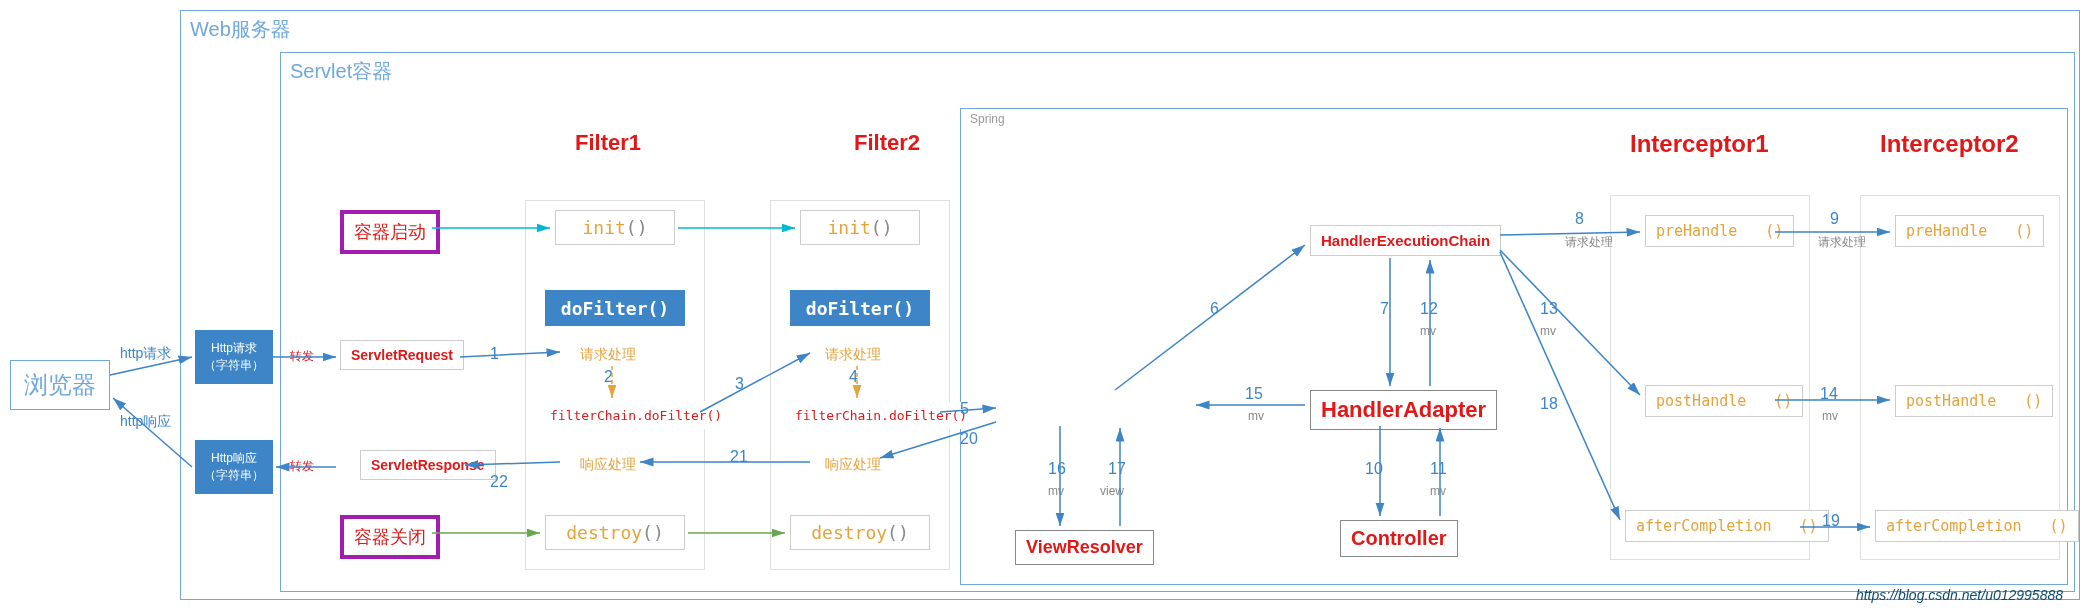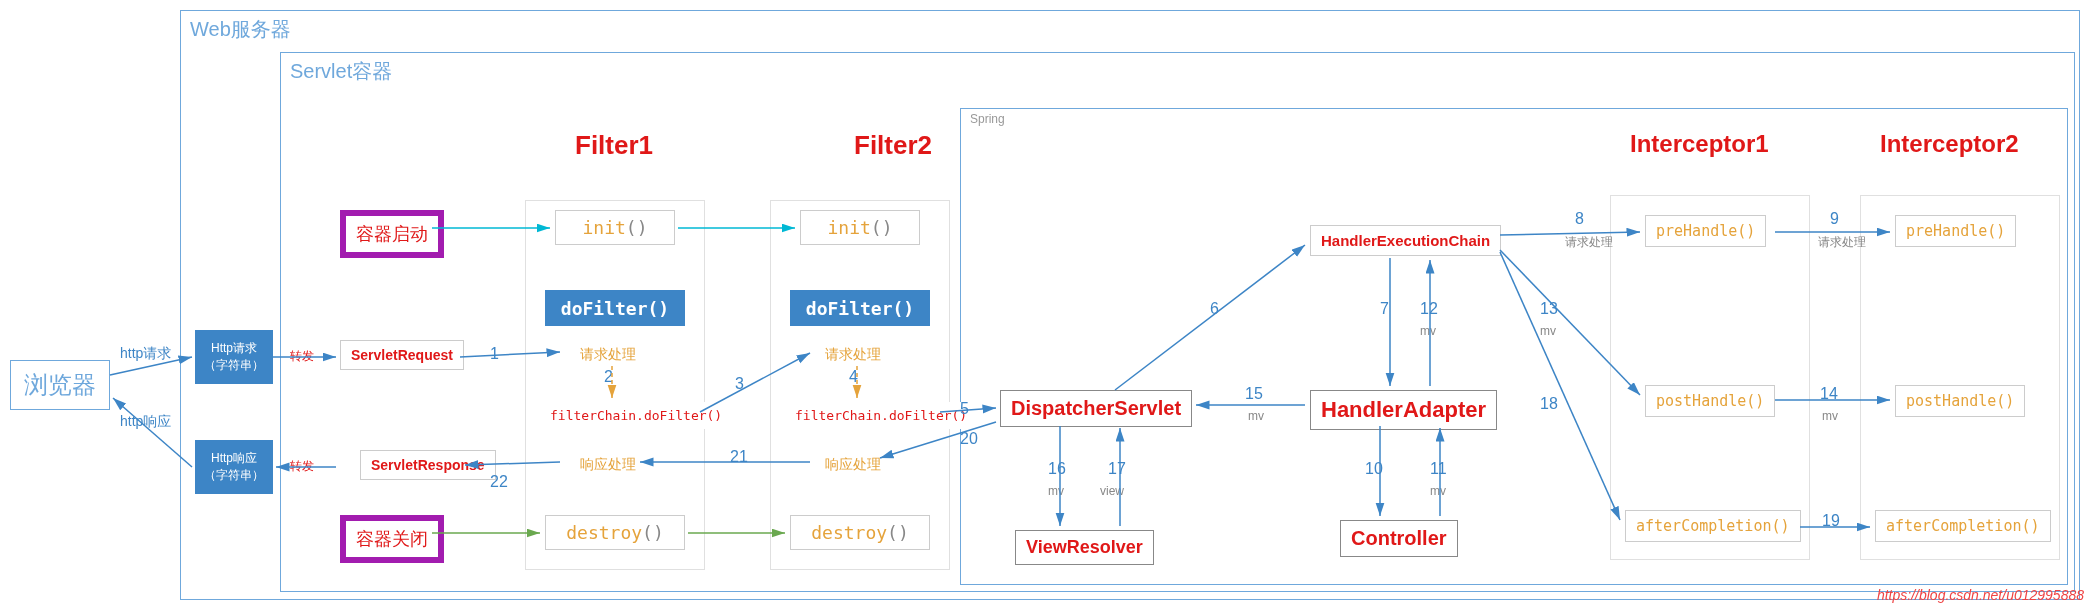--- a/index.html
+++ b/index.html
@@ -33,39 +33,39 @@
     padding: 6px 10px;
     font-size: 14px;
   }
   .node.big-red { color:#e01818; font-weight:bold; font-size:20px; border:1.5px solid #888; }
   .node.browser { color:#6fa8dc; font-size:24px; border:1px solid #6fa8dc; }
   .node.http-blue {
     background:#3d85c6; color:#fff; border:none;
     font-size:12px; line-height:1.4; text-align:center; padding:8px 6px;
   }
   .node.servlet-red { color:#e01818; font-weight:bold; font-size:14px; border:1px solid #ccc;}
-  .node.red-label { color:#e01818; font-size:18px; border:6px solid #a21caf;font-family:Liberation Mono, monospace; }
+  .node.red-label { color:#e01818; font-size:18px; border:4px solid #a21caf;font-family:Liberation Mono, monospace; }
   .node.init { color:#e5a33b; font-family:monospace; font-size:18px; }
   .node.init .paren{ color:#888; }
   .node.dofilter-hdr {
     background:#3d85c6; color:#fff; font-family:monospace; font-size:18px; font-weight:bold;
     border:none;
   }
   .node.proc-text { color:#e5a33b; font-size:14px; border:1px solid #ccc;}
   .node.filterchain { color:#e01818; font-family:monospace; font-size:13px; border:none;}
-  .node.ylw { color:#e5a33b; font-family:monospace; font-size:15px; border:1px solid #ccc;}
-  .heading { position:absolute; color:#e01818; font-size:26px; font-weight:bold; }
+  .node.ylw { color:#e5a33b; font-family:monospace; font-size:15px; border:1px solid #ccc;gap:28px;}
+  .heading { position:absolute; color:#e01818; font-size:22px; font-weight:bold; }
   .edge-label { position:absolute; color:#3d85c6; font-size:16px; }
   .edge-sublabel { position:absolute; color:#888; font-size:12px; }
   svg.arrows { position:absolute; left:0; top:0; width:2086px; height:608px; pointer-events:none; }
   .arr { stroke:#3d85c6; stroke-width:1.5; fill:none; marker-end:url(#ah-blue); }
   .arr-cyan { stroke:#00b8d4; stroke-width:1.5; fill:none; marker-end:url(#ah-cyan); }
   .arr-green { stroke:#6aa84f; stroke-width:1.5; fill:none; marker-end:url(#ah-green); }
   .arr-orange { stroke:#e5a33b; stroke-width:1.5; fill:none; marker-end:url(#ah-orange); stroke-dasharray:4,3;}
-  .watermark { position:absolute; right:2px; bottom:5px; color:#ef4444; font-size:14px; font-style:italic;}
+  .watermark { position:absolute; right:23px; bottom:5px; color:#0c4a6e; font-size:14px; font-style:italic;}
 </style>
 </head>
 <body>
 
 <div class="canvas">
 
   <div class="box box-blue-border" style="left:180px; top:10px; width:1900px; height:590px;"></div>
   <div class="box-title" style="left:190px; top:16px;">Web服务器</div>
 
   <div class="box box-blue-border" style="left:280px; top:52px; width:1795px; height:540px;"></div>
@@ -120,21 +120,20 @@
   </div>
   <div class="node dofilter-hdr" style="left:790px; top:290px; width:140px; height:36px;">doFilter()</div>
   <div class="node proc-text" style="left:815px; top:340px; border:none;">请求处理</div>
   <div class="node filterchain" style="left:785px; top:402px;">filterChain.doFilter()</div>
   <div class="node proc-text" style="left:815px; top:450px; border:none;">响应处理</div>
   <div class="node init" style="left:790px; top:515px; width:140px;">
     <span>destroy</span>
       <span class="paren">()</span>
   </div>
 
-  <div class="node big-red" style="left:1000px; top:390px;">DispatcherServlet</div>
   <div class="node servlet-red" style="left:1310px; top:225px; font-size:15px;">HandlerExecutionChain</div>
   <div class="node big-red" style="left:1310px; top:390px; font-size:22px;">HandlerAdapter</div>
   <div class="node big-red" style="left:1340px; top:520px; font-size:20px;">Controller</div>
   <div class="node big-red" style="left:1015px; top:530px; font-size:18px;">ViewResolver</div>
 
   <div class="heading" style="left:1630px; top:130px; font-size:24px;">Interceptor1</div>
   <div class="node ylw" style="left:1645px; top:215px;">
     <span>preHandle</span>
       <span class="paren">()</span>
   </div>

